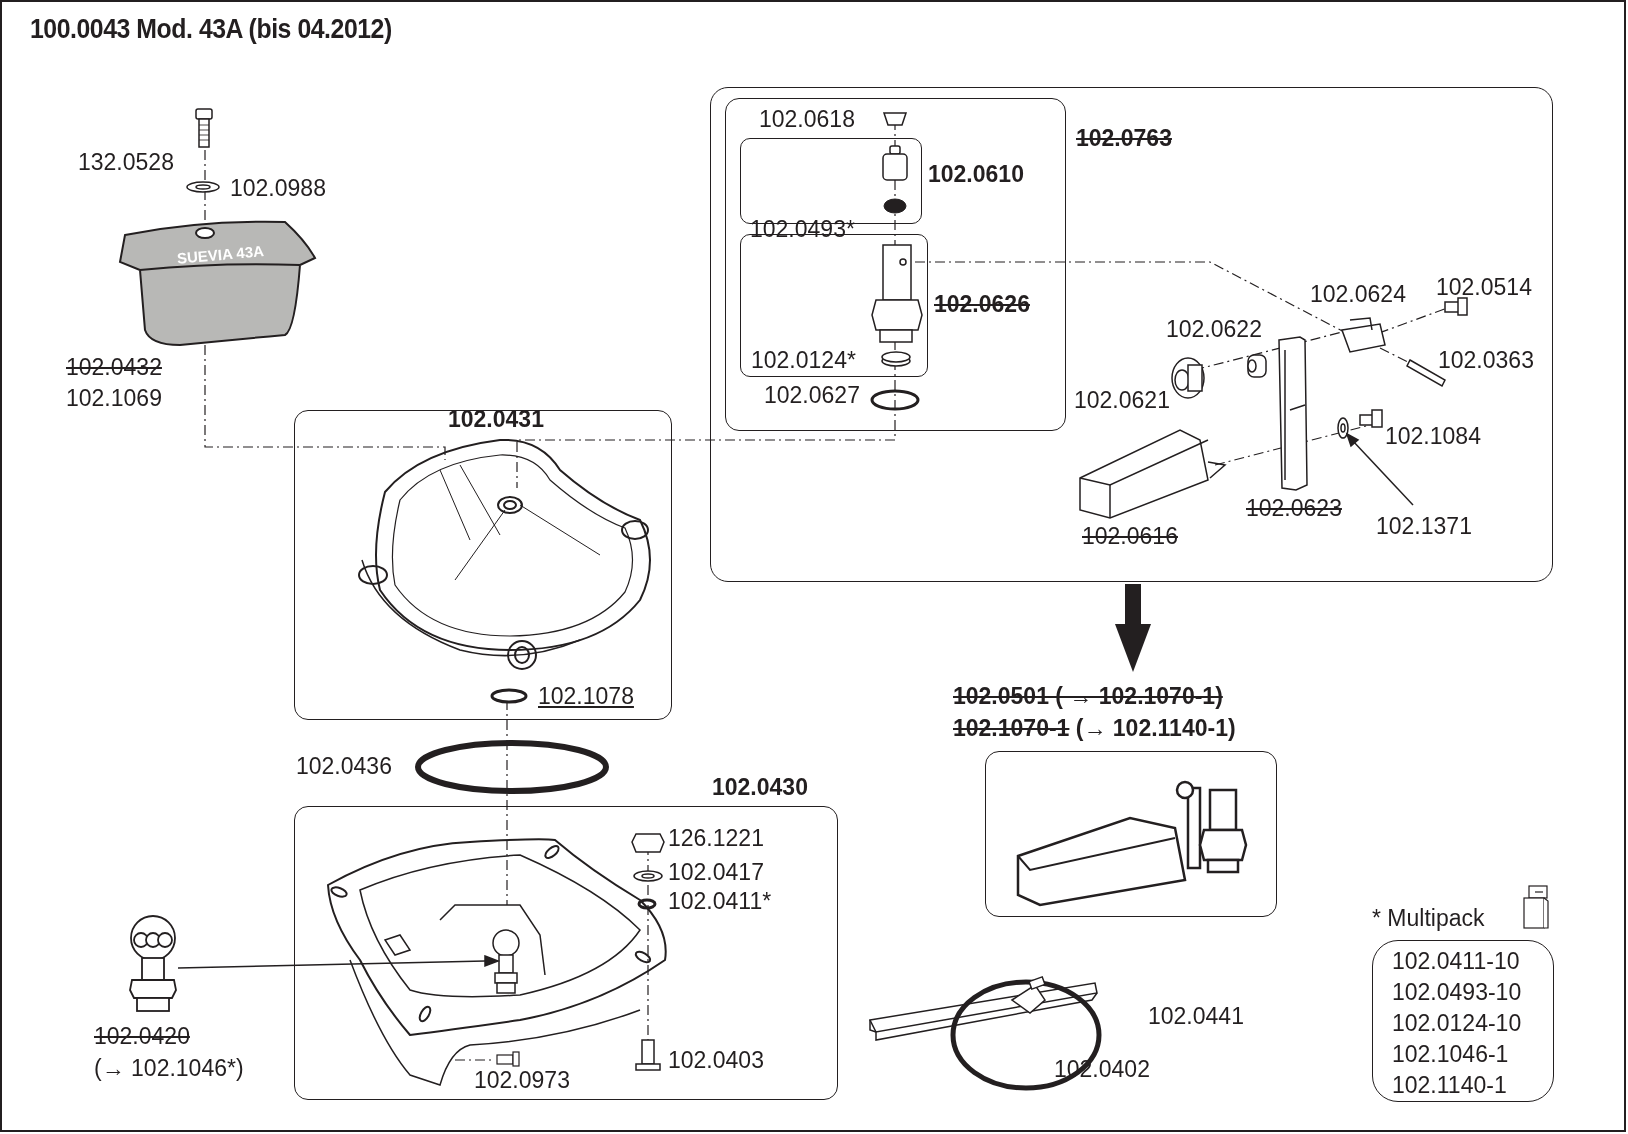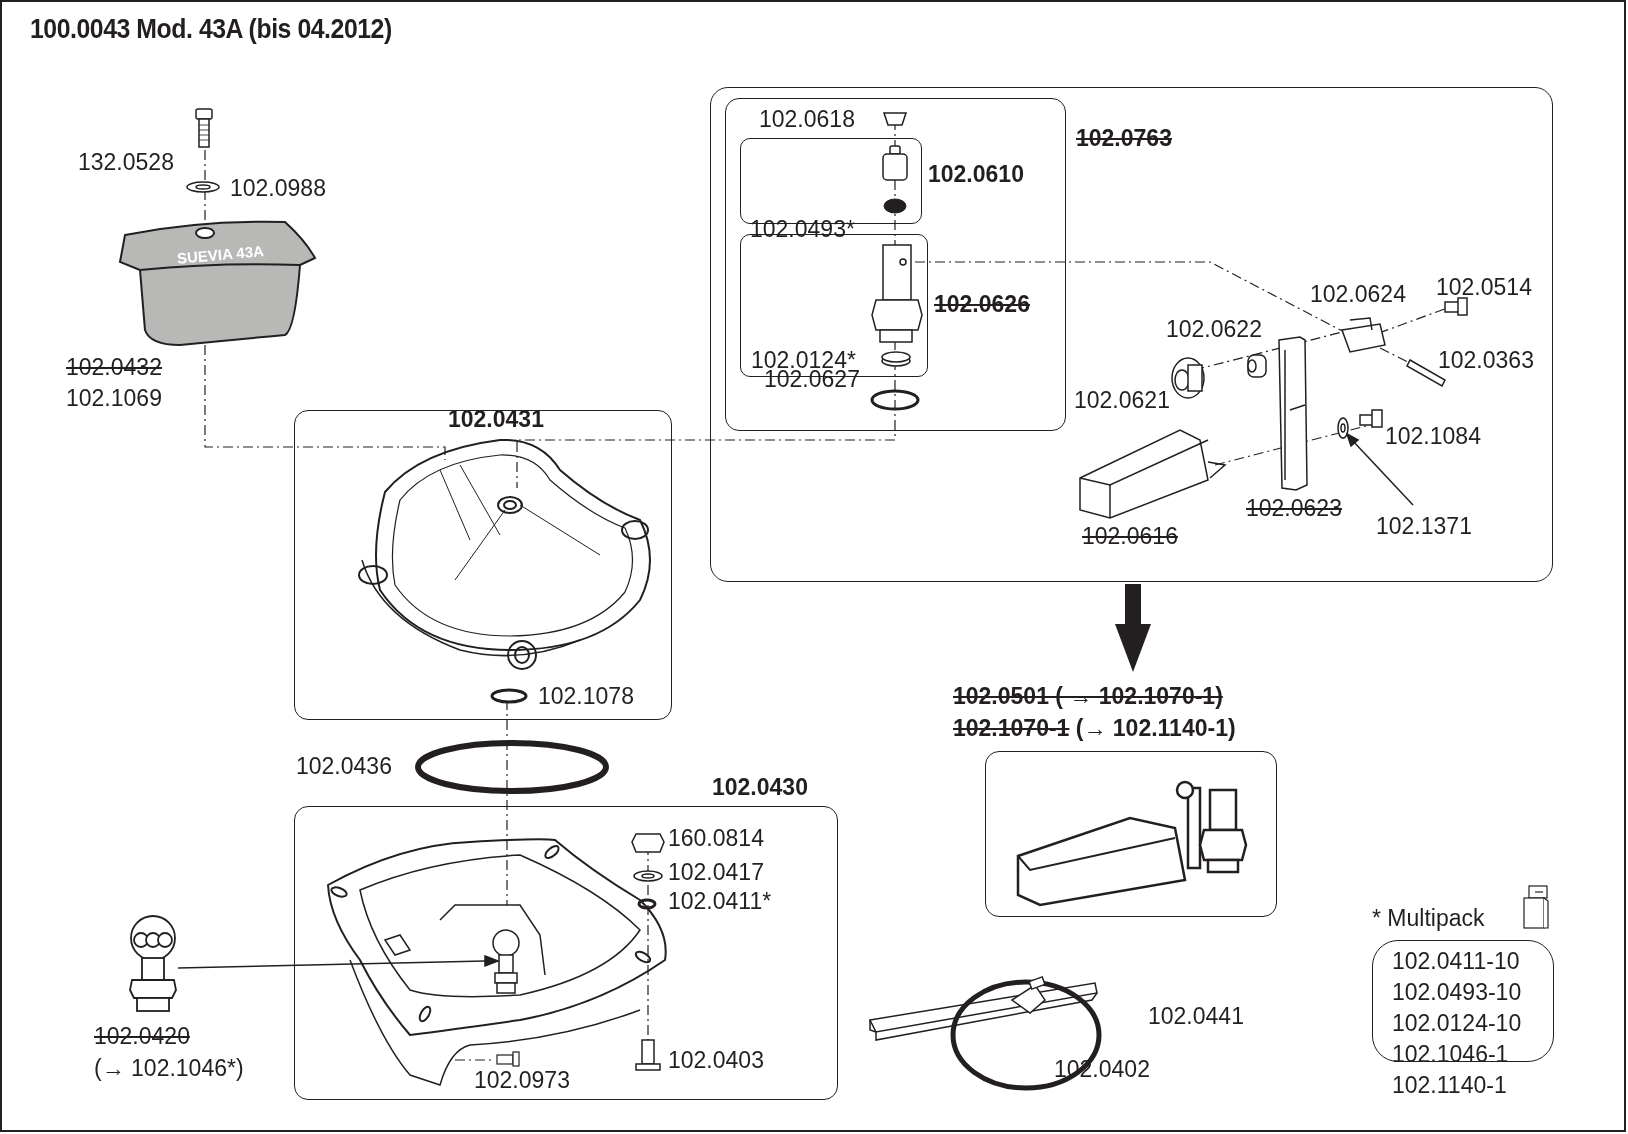--- a/index.html
+++ b/index.html
@@ -4,21 +4,21 @@
 <style>
   html, body { margin:0; padding:0; background:#ffffff; }
   body { width:1628px; height:1134px; position:relative; overflow:hidden; font-family:"Liberation Sans", sans-serif; color:#231f20; }
   .frame { position:absolute; left:0; top:0; width:1626px; height:1132px; border:2px solid #231f20; box-sizing:border-box; }
   .title { position:absolute; left:30px; top:14px; font-size:27px; font-weight:bold; letter-spacing:-0.5px; transform:scaleX(0.92); transform-origin:left top; }
   .lbl { position:absolute; font-size:23px; white-space:nowrap; line-height:1; }
   .b { font-weight:bold; }
   .s { text-decoration:line-through; text-decoration-thickness:2px; }
   .box { position:absolute; border:1.5px solid #231f20; border-radius:14px; box-sizing:border-box; }
   svg.art { position:absolute; left:0; top:0; }
-  .mp-list { position:absolute; left:1372px; top:940px; width:182px; height:122px; border:1.5px solid #231f20; border-radius:26px; box-sizing:border-box; padding:5px 0 12px 19px; }
+  .mp-list { position:absolute; left:1372px; top:940px; width:182px; height:162px; border:1.5px solid #231f20; border-radius:26px; box-sizing:border-box; padding:5px 0 12px 19px; }
   .mp-item { font-size:23px; line-height:31px; white-space:nowrap; }
 </style>
 </head>
 <body>
 
 <div class="frame"></div>
 
 <div class="title">100.0043 Mod. 43A (bis 04.2012)</div>
 
 <div class="box" style="left:710px;top:87px;width:843px;height:495px;border-radius:18px;"></div>
@@ -240,35 +240,35 @@
 <div class="lbl b" style="left:712px;top:776px;">102.0430</div>
 
 <div class="lbl" style="left:78px;top:113px;margin-top:38px;">132.0528</div>
 <div class="lbl" style="left:230px;top:177px;">102.0988</div>
 <div class="lbl s" style="left:66px;top:356px;">102.0432</div>
 <div class="lbl" style="left:66px;top:387px;">102.1069</div>
 
 <div class="lbl" style="left:759px;top:108px;">102.0618</div>
 <div class="lbl" style="left:750px;top:194px;margin-top:24px;">102.0493*</div>
 <div class="lbl" style="left:751px;top:349px;">102.0124*</div>
-<div class="lbl" style="left:764px;top:368px;text-align:right;">102.0627</div>
+<div class="lbl" style="left:764px;top:384px;text-align:right;">102.0627</div>
 
 <div class="lbl" style="left:1310px;top:283px;">102.0624</div>
 <div class="lbl" style="left:1436px;top:276px;">102.0514</div>
 <div class="lbl" style="left:1166px;top:318px;">102.0622</div>
 <div class="lbl" style="left:1438px;top:349px;">102.0363</div>
 <div class="lbl" style="left:1074px;top:389px;">102.0621</div>
 <div class="lbl" style="left:1385px;top:425px;">102.1084</div>
 <div class="lbl s" style="left:1246px;top:497px;">102.0623</div>
 <div class="lbl" style="left:1376px;top:515px;">102.1371</div>
 <div class="lbl s" style="left:1082px;top:525px;">102.0616</div>
 
-<div class="lbl" style="left:538px;top:685px;">102.1078</div>
+<div class="lbl" style="left:538px;top:685px;text-decoration:underline;">102.1078</div>
 <div class="lbl" style="left:296px;top:755px;">102.0436</div>
-<div class="lbl" style="left:668px;top:827px;">160.0814</div>
+<div class="lbl" style="left:668px;top:827px;">126.1221</div>
 <div class="lbl" style="left:668px;top:861px;">102.0417</div>
 <div class="lbl" style="left:668px;top:890px;">102.0411*</div>
 <div class="lbl" style="left:668px;top:1049px;">102.0403</div>
 <div class="lbl" style="left:474px;top:1069px;">102.0973</div>
 <div class="lbl s" style="left:94px;top:1025px;">102.0420</div>
 <div class="lbl" style="left:94px;top:1057px;">(→ 102.1046*)</div>
 <div class="lbl" style="left:1148px;top:977px;margin-top:28px;">102.0441</div>
 <div class="lbl" style="left:1054px;top:1058px;">102.0402</div>
 
 <div class="lbl b s" style="left:953px;top:685px;">102.0501 ( → 102.1070-1)</div>

